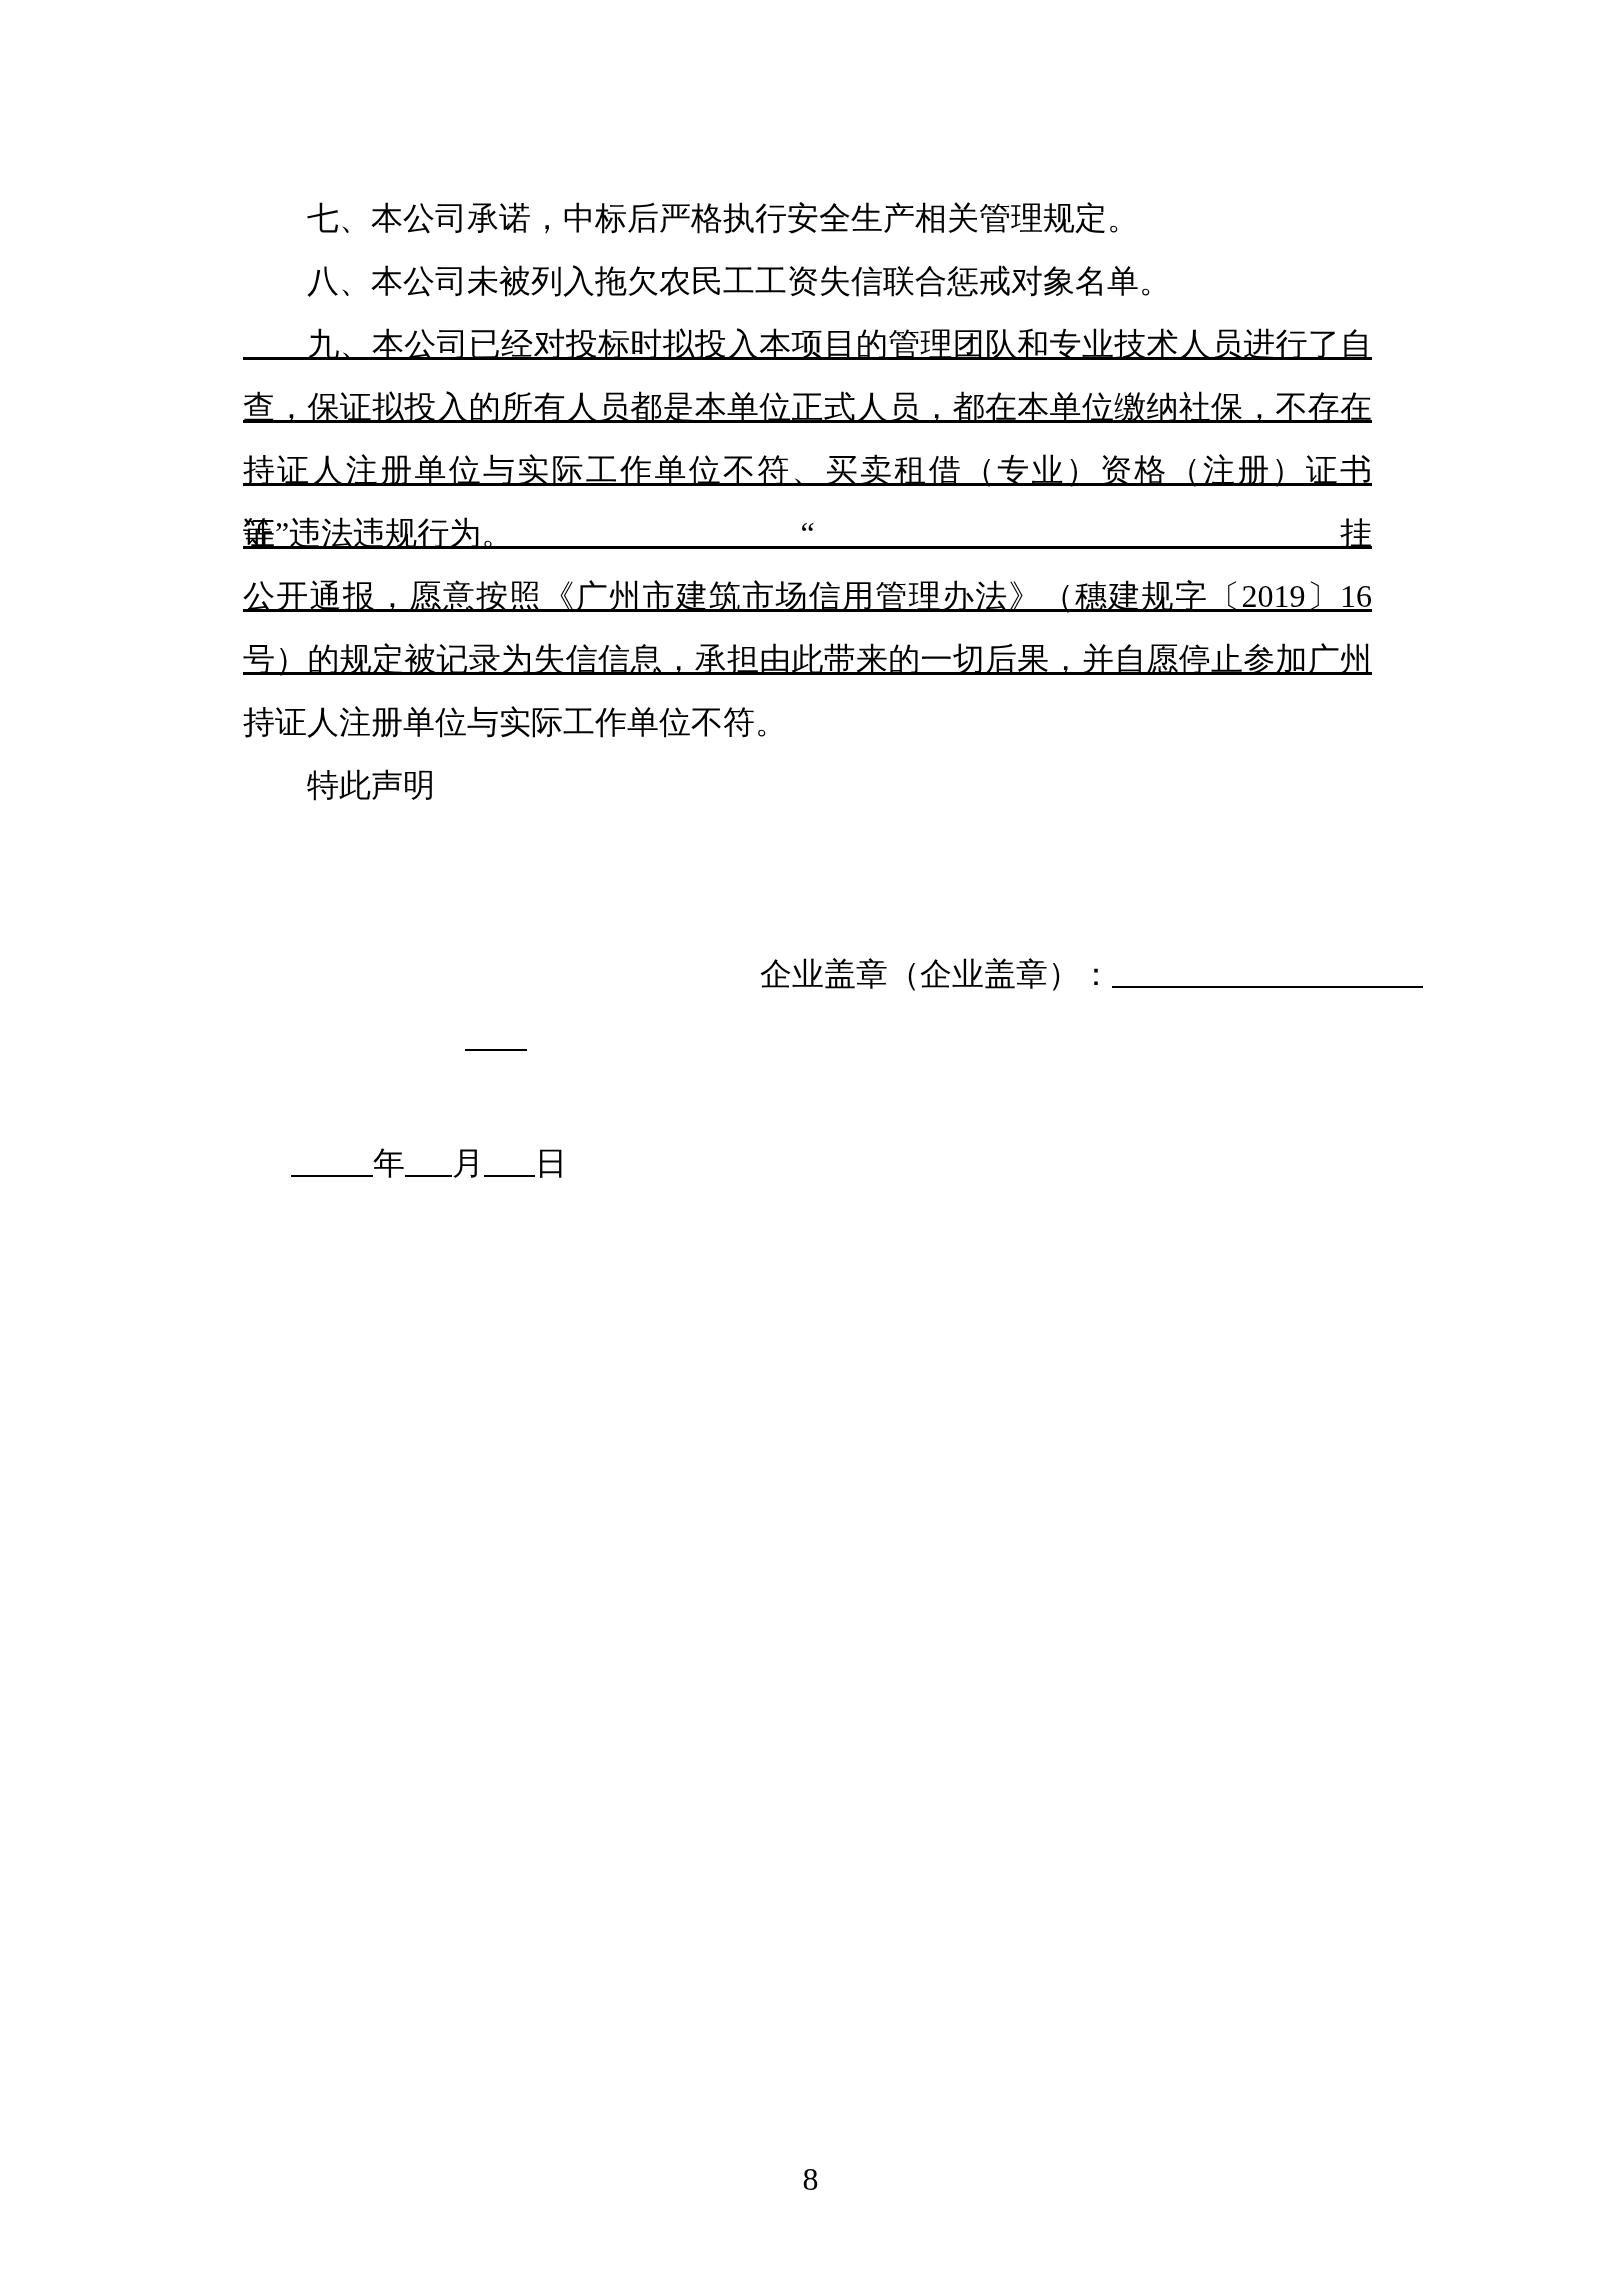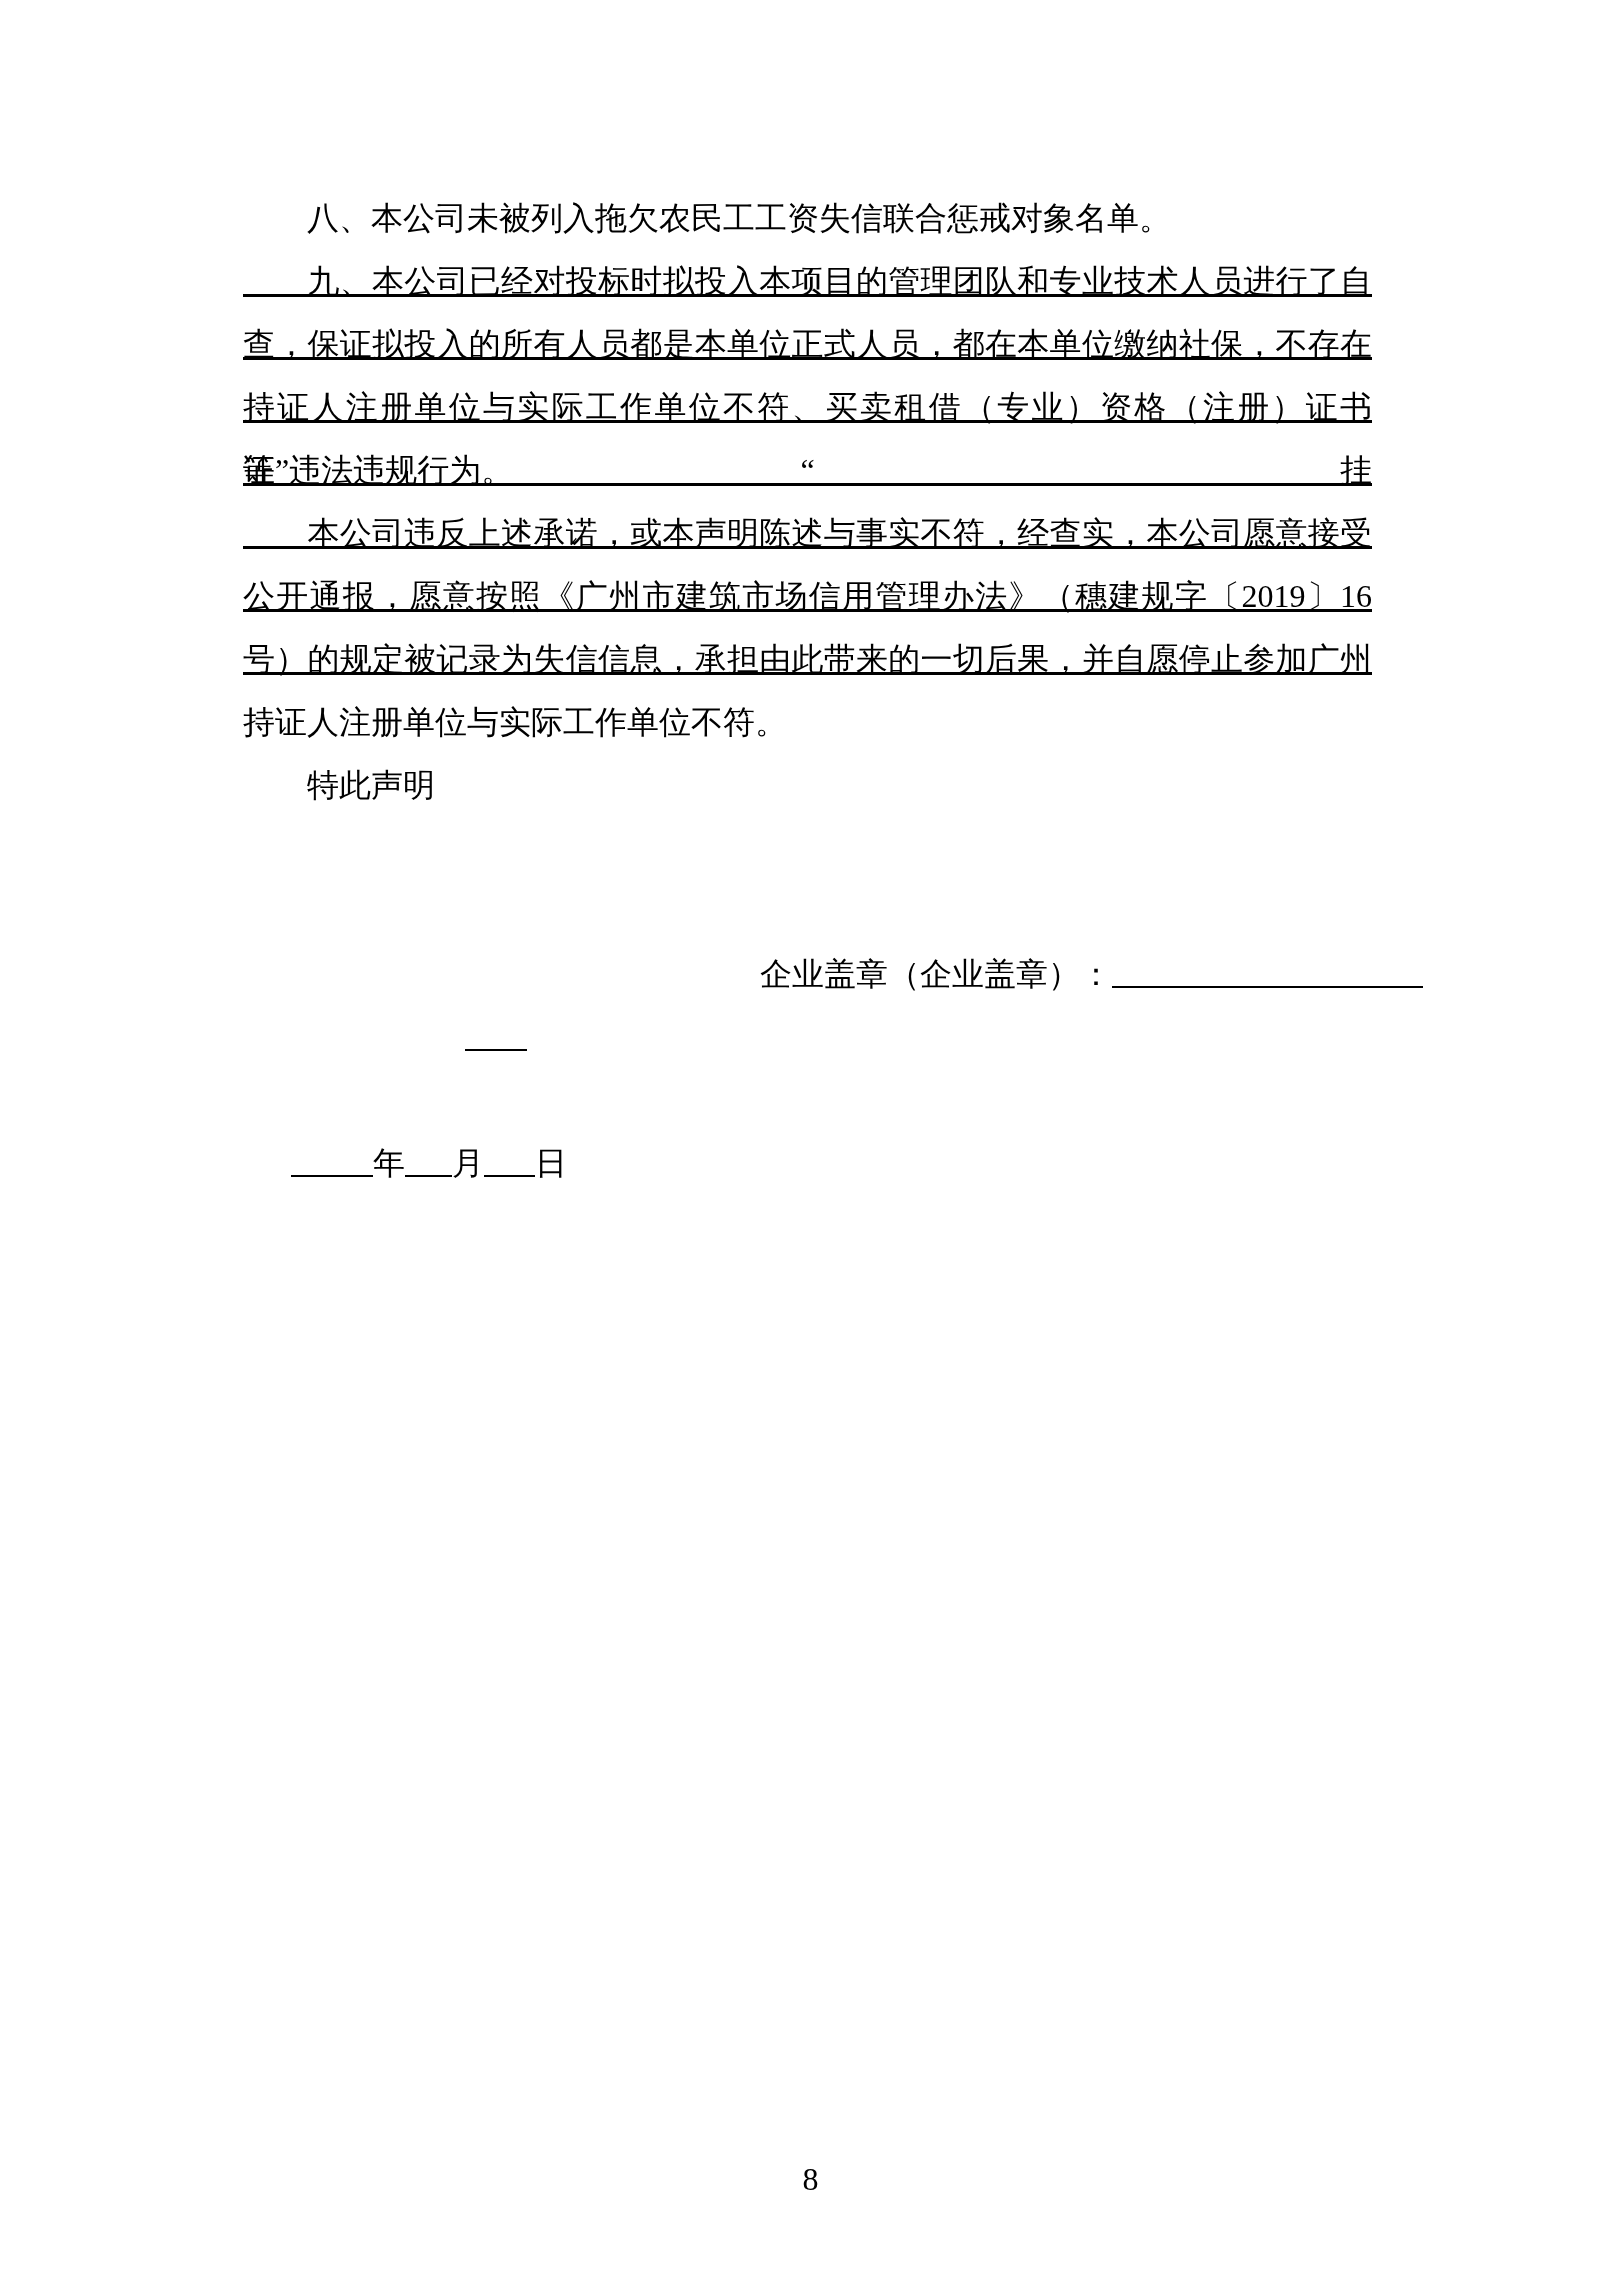--- a/index.html
+++ b/index.html
@@ -59,26 +59,26 @@
     line-height: 47px;
     color: #000000;
   }
 </style>
 </head>
 <body>
 
 <div class="page">
   <div class="content">
 
+    <div class="ln">　　七、本公司承诺，中标后严格执行安全生产相关管理规定。</div>
     <div class="ln">　　八、本公司未被列入拖欠农民工工资失信联合惩戒对象名单。</div>
     <div class="ln just">　　九、本公司已经对投标时拟投入本项目的管理团队和专业技术人员进行了自</div>
     <div class="ln just">查，保证拟投入的所有人员都是本单位正式人员，都在本单位缴纳社保，不存在</div>
     <div class="ln just">持证人注册单位与实际工作单位不符、买卖租借（专业）资格（注册）证书等“挂</div>
     <div class="ln">证”违法违规行为。</div>
-    <div class="ln just">　　本公司违反上述承诺，或本声明陈述与事实不符，经查实，本公司愿意接受</div>
     <div class="ln just">公开通报，愿意按照《广州市建筑市场信用管理办法》（穗建规字〔2019〕16</div>
     <div class="ln just">号）的规定被记录为失信信息，承担由此带来的一切后果，并自愿停止参加广州</div>
     <div class="ln">持证人注册单位与实际工作单位不符。</div>
     <div class="ln">　　特此声明</div>
 
     <div class="ln"></div>
 
     <div class="ln sig1">
       <span>企业盖章（企业盖章）：</span><span class="ul ul-lg"></span>
     </div>

